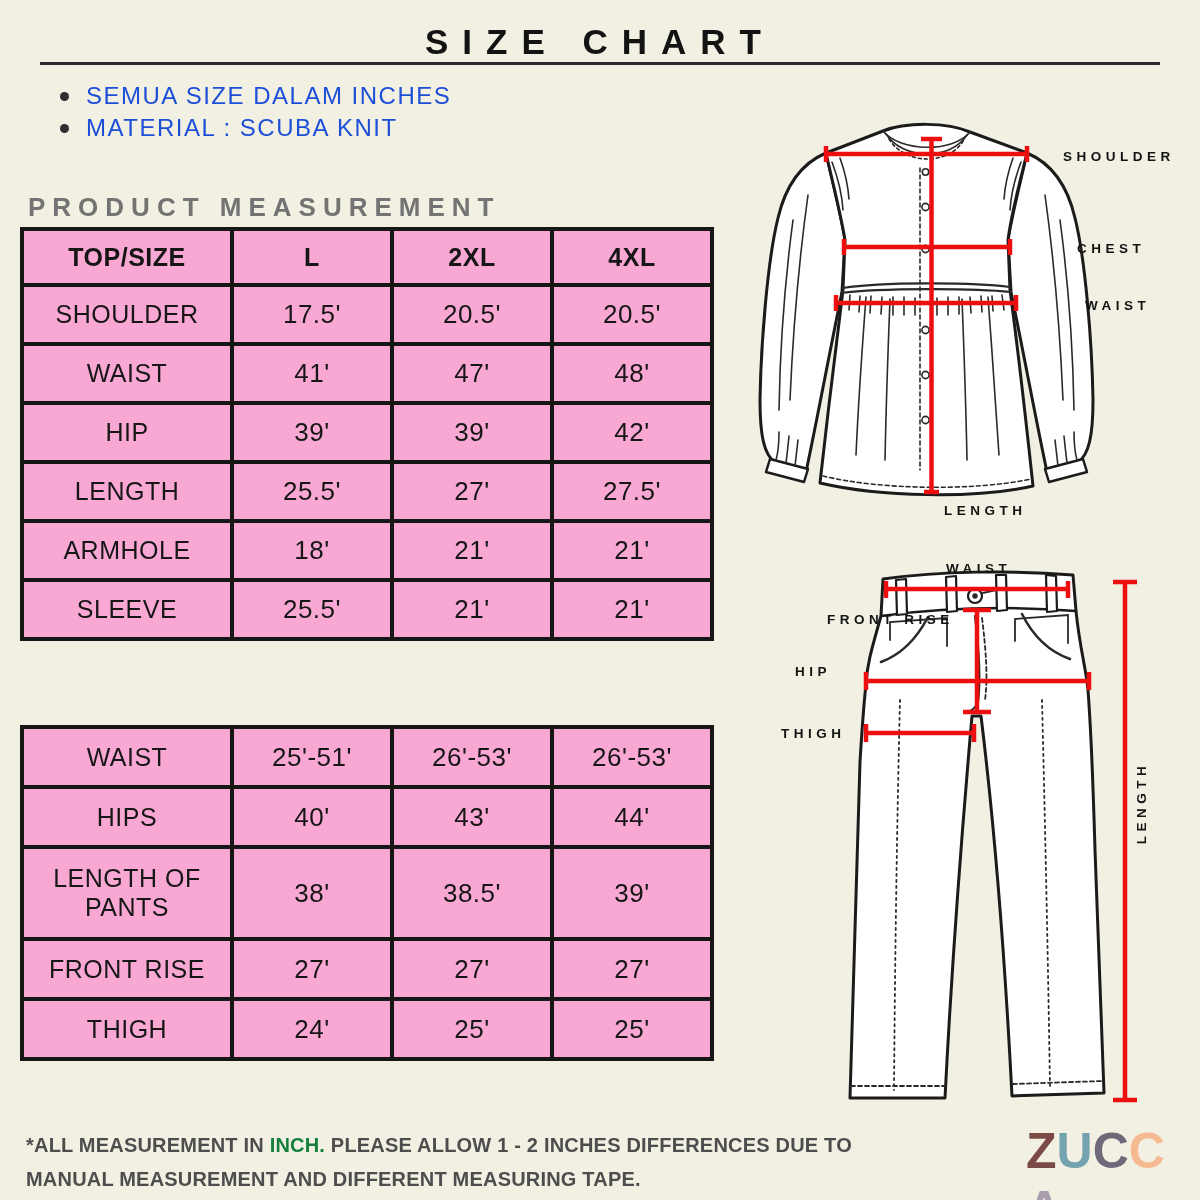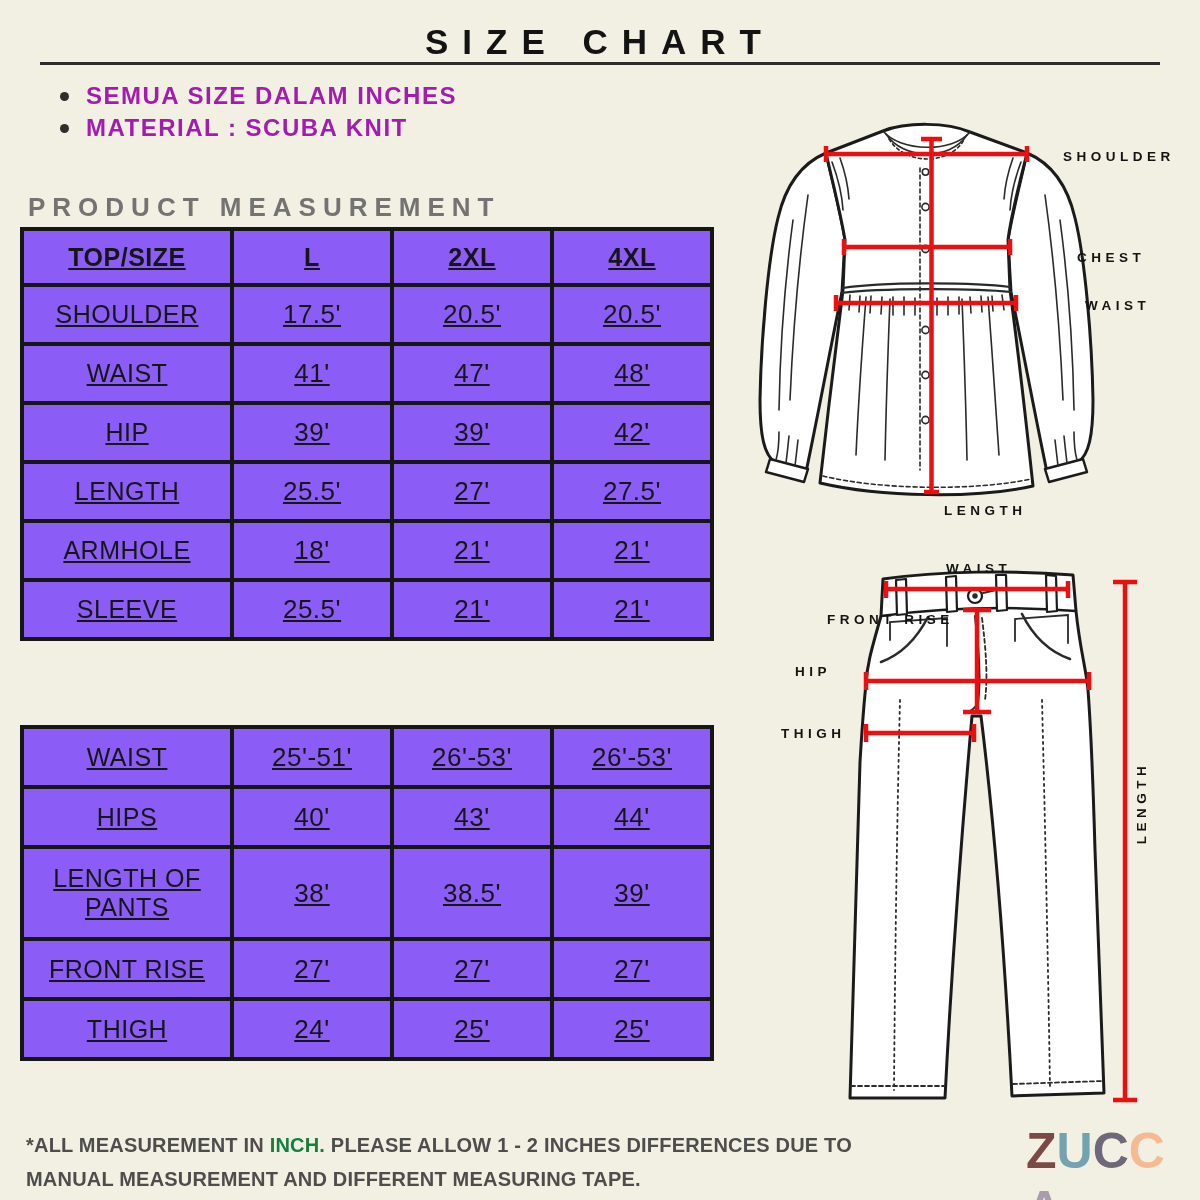--- a/index.html
+++ b/index.html
@@ -8,27 +8,27 @@
 
   
   .title{position:absolute;top:22px;left:0;width:1200px;text-align:center;
          font-size:35px;font-weight:700;letter-spacing:14px;color:#131313;}
   .rule{position:absolute;top:62px;left:40px;width:1120px;height:3px;background:#2b2b2b;}
 
   
   .bullets{position:absolute;top:84px;left:60px;}
   .bullet-row{display:flex;align-items:center;margin-bottom:8px;height:24px;}
   .bullet-dot{width:9px;height:9px;border-radius:50%;background:#2e2e2e;margin-right:17px;flex:0 0 auto;}
-  .bullet-text{font-size:24px;letter-spacing:1.5px;color:#a21caf;white-space:nowrap;font-weight:bold;}
+  .bullet-text{font-size:24px;letter-spacing:1.5px;color:#1d4ed8;white-space:nowrap;}
 
   .section-heading{position:absolute;top:192px;left:28px;font-size:26px;font-weight:700;
                    letter-spacing:7px;color:#737373;}
 
   
-  table{border-collapse:collapse;table-layout:fixed;background:#8b5cf6;text-decoration:underline;}
+  table{border-collapse:collapse;table-layout:fixed;background:#f9a8d4;}
   .meas-table{position:absolute;left:20px;width:692px;}
   #top-table{top:227px;}
   #pants-table{top:725px;}
   th,td{border:4px solid #161616;text-align:center;vertical-align:middle;padding:0 6px;}
   th{font-size:25px;font-weight:700;letter-spacing:0.5px;}
   td.row-label{font-size:25px;font-weight:400;letter-spacing:0.5px;}
   td.row-val{font-size:26px;font-weight:400;letter-spacing:0.5px;}
   #top-table tr{height:59px;}
   #top-table tr.hdr{height:56px;}
   #pants-table tr{height:60px;}
@@ -298,21 +298,21 @@
       <path d="M 866,733 L 974,733"></path>
         <path d="M 866,724 L 866,742"></path>
         <path d="M 974,724 L 974,742"></path>
       <path d="M 1125,582 L 1125,1100"></path>
         <path d="M 1113,582 L 1137,582"></path>
         <path d="M 1113,1100 L 1137,1100"></path>
     </g>
   </svg>
 
   <div class="diag-label" style="left:1063px;top:149px;">SHOULDER</div>
-  <div class="diag-label" style="left:1077px;top:250px;">CHEST</div>
+  <div class="diag-label" style="left:1077px;top:241px;">CHEST</div>
   <div class="diag-label" style="left:1085px;top:298px;">WAIST</div>
   <div class="diag-label" style="left:944px;top:503px;">LENGTH</div>
 
   <div class="diag-label" style="left:946px;top:561px;">WAIST</div>
   <div class="diag-label" style="left:827px;top:612px;">FRONT RISE</div>
   <div class="diag-label" style="left:795px;top:664px;">HIP</div>
   <div class="diag-label" style="left:781px;top:726px;">THIGH</div>
   <div class="diag-label rot" style="left:1141px;top:803px;">LENGTH</div>
 
   <div class="footnote">

